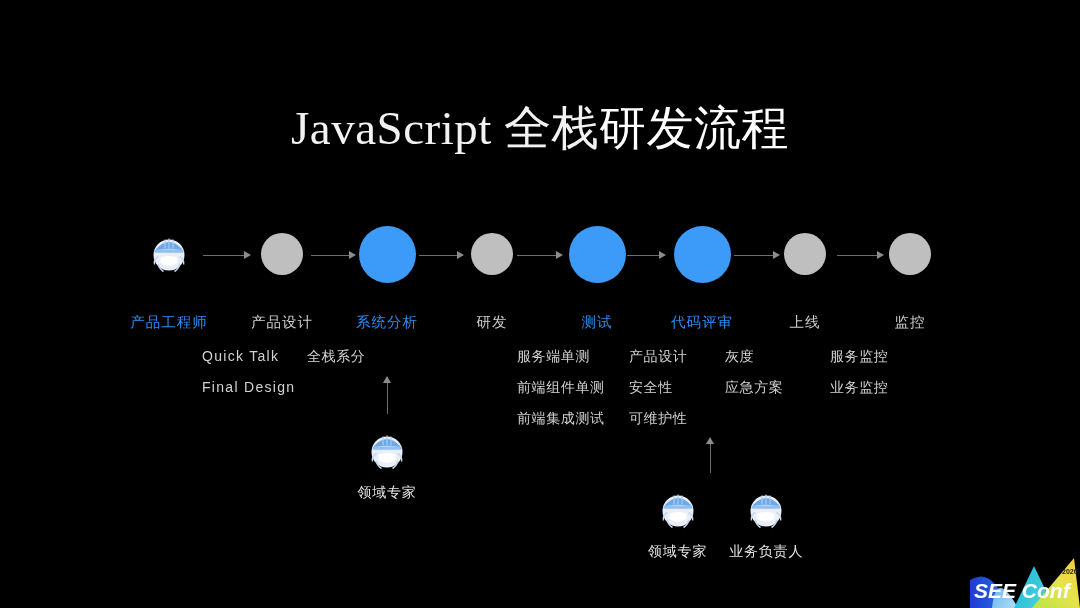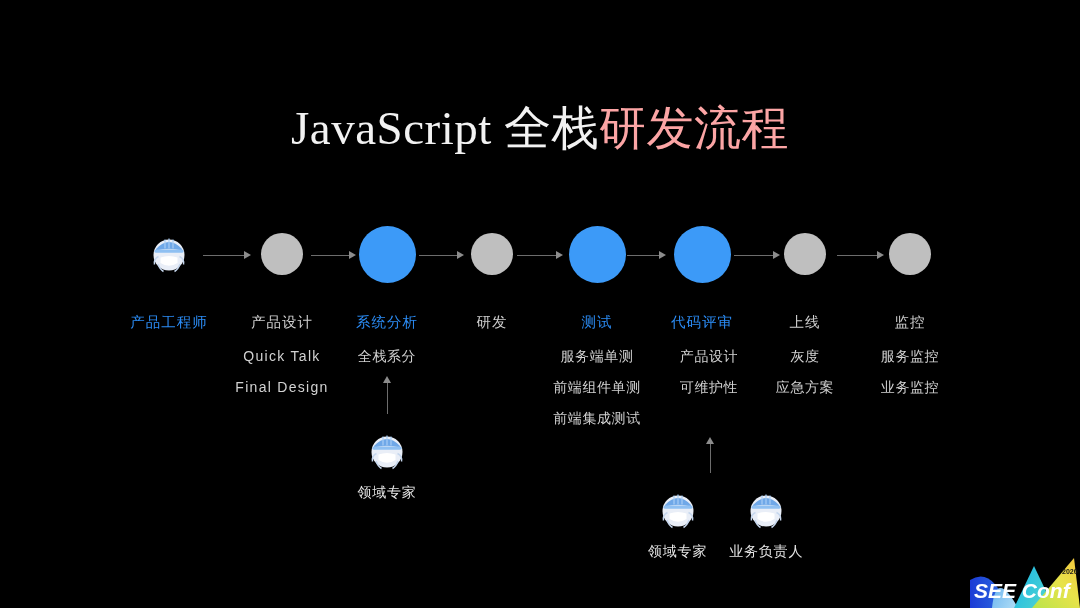--- a/index.html
+++ b/index.html
@@ -28,21 +28,21 @@
     right: 0;
     top: 98px;
     text-align: center;
     font-size: 47px;
     font-weight: 400;
     letter-spacing: 0.5px;
     white-space: nowrap;
     line-height: 60px;
   }
   .title .white { color: #f2f2f2; font-family: Liberation Serif, serif; }
-  .title .blue  { color: #fca5a5; }
+  .title .blue  { color: #ffffff; }
 
   
   .flow {
     position: absolute;
     left: 0;
     top: 0;
     width: 1080px;
     height: 608px;
   }
   .node {
@@ -126,21 +126,21 @@
     width: 0; height: 0;
     border-left: 4px solid transparent;
     border-right: 4px solid transparent;
     border-bottom: 7px solid #8c8c8c;
   }
 
   
   .details {
     position: absolute;
     width: 160px;
-    text-align: center;
+    text-align: left;
   }
   .details .line {
     font-size: 14px;
     line-height: 31px;
     color: #d2d2d2;
     letter-spacing: 0.6px;
     white-space: nowrap;
   }
   .details .line.latin { letter-spacing: 1.3px; }
 
@@ -291,20 +291,21 @@
     </div>
 
     <div class="details" style="left:517px; top:341px;">
       <div class="line">服务端单测</div>
       <div class="line">前端组件单测</div>
       <div class="line">前端集成测试</div>
     </div>
 
     <div class="details" style="left:629px; top:341px;">
       <div class="line">产品设计</div>
+      <div class="line">安全性</div>
       <div class="line">可维护性</div>
     </div>
 
     <div class="details" style="left:725px; top:341px;">
       <div class="line">灰度</div>
       <div class="line">应急方案</div>
     </div>
 
     <div class="details" style="left:830px; top:341px;">
       <div class="line">服务监控</div>

